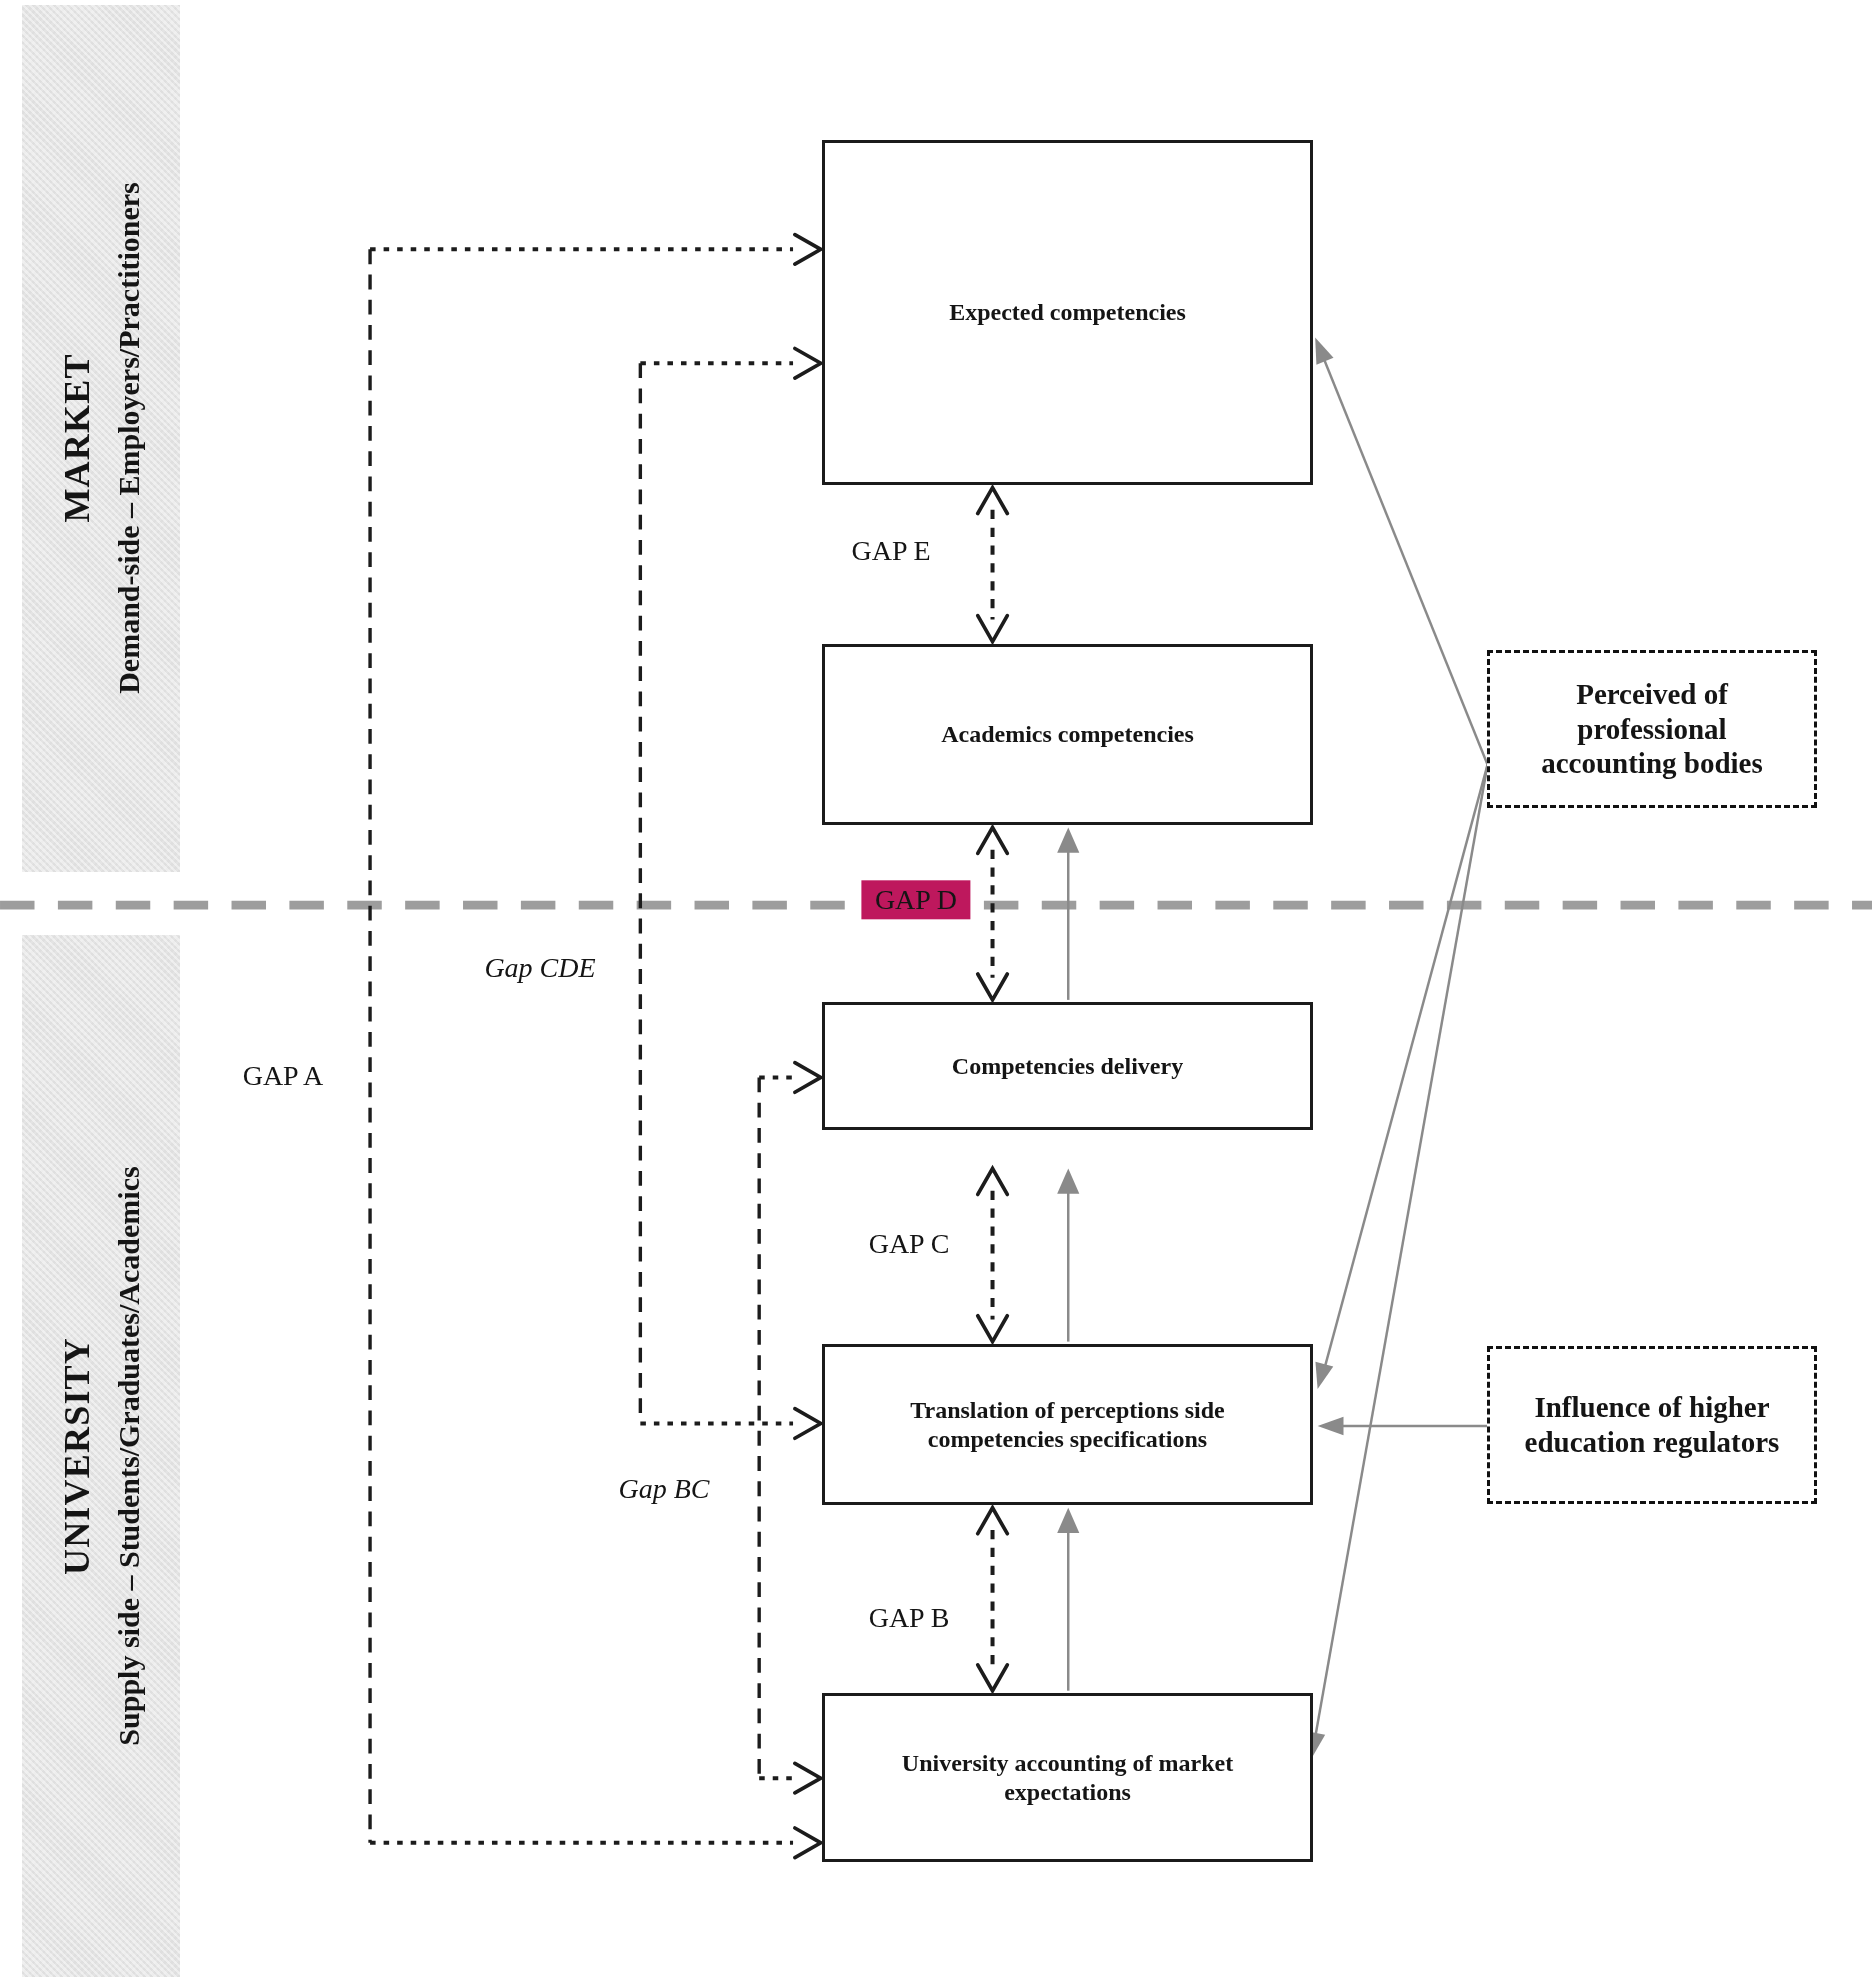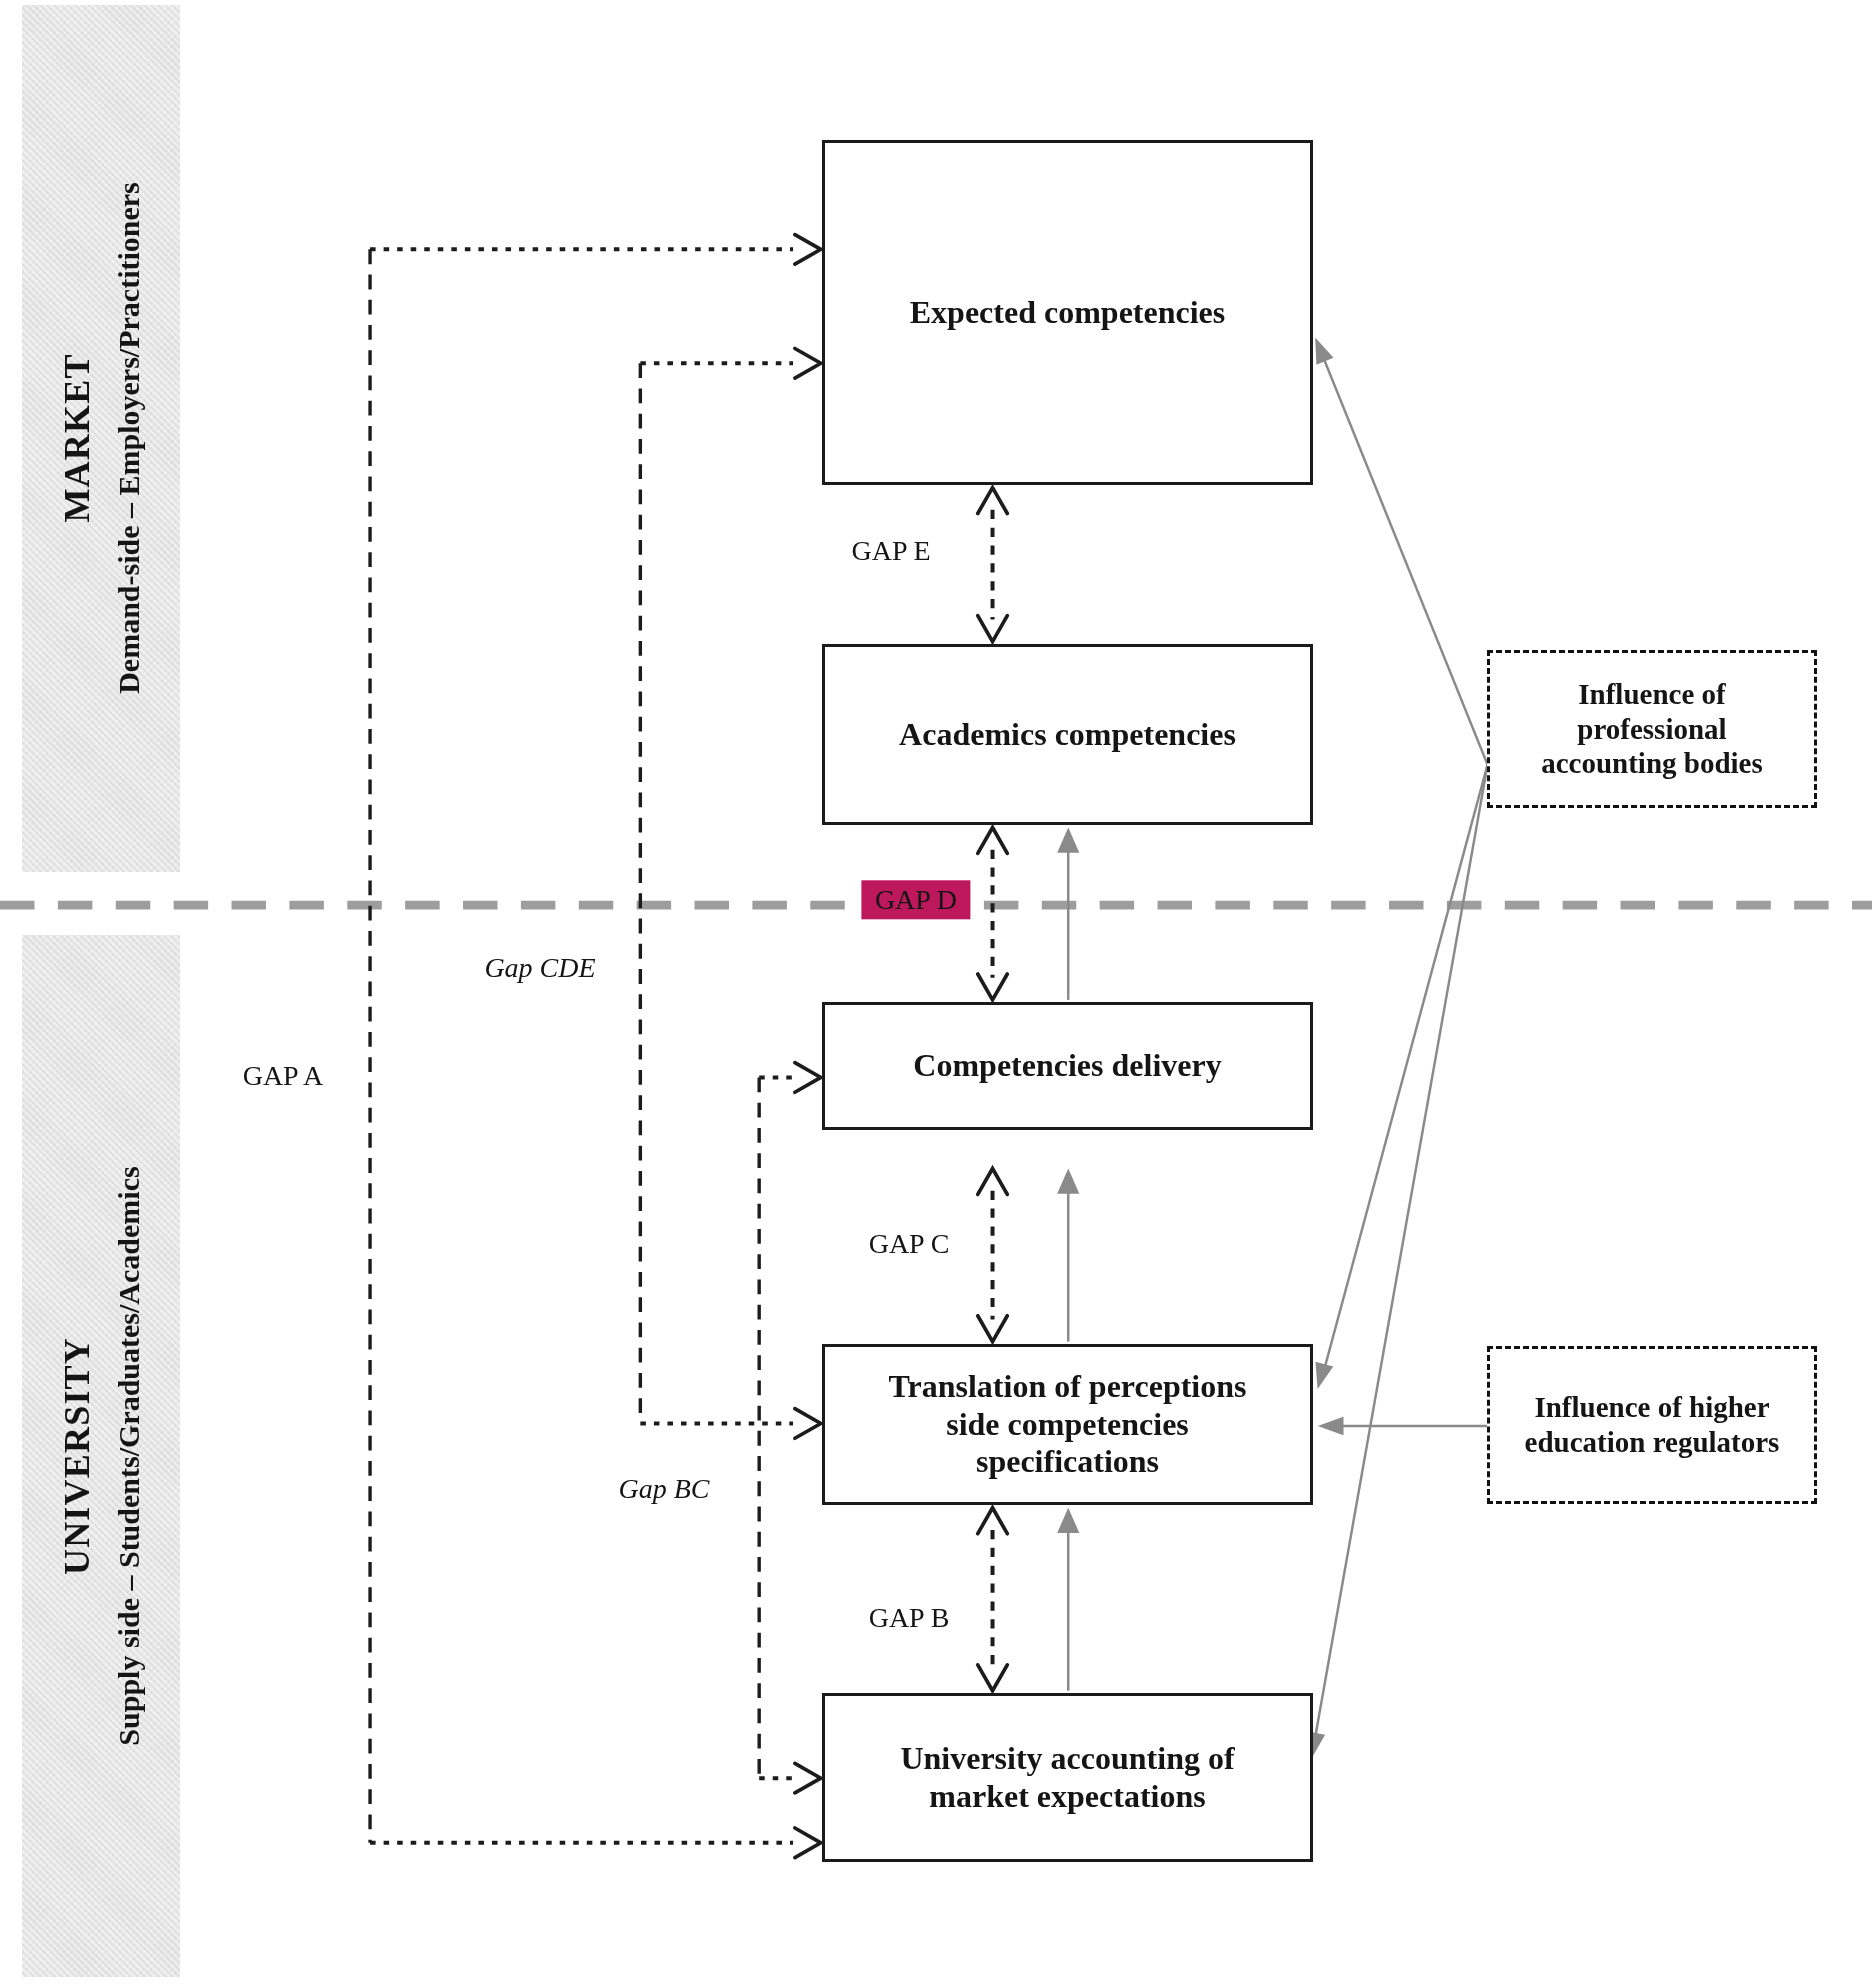--- a/index.html
+++ b/index.html
@@ -28,21 +28,21 @@
     transform:translate(-50%,-50%) rotate(-90deg);
     white-space:nowrap;text-align:center;
   }
   .band-title{font-size:36px;font-weight:bold;letter-spacing:1.2px;line-height:1.0;}
   .band-subtitle{font-size:30px;font-weight:bold;margin-top:18.5px;line-height:1.0;}
   
   .box{
     position:absolute;left:822px;width:491px;
     border:3.1px solid #1b1b1b;background:#ffffff;
     display:flex;align-items:center;justify-content:center;
-    text-align:center;font-weight:bold;font-size:32px;line-height:1.18;
+    text-align:center;font-weight:bold;font-size:24px;line-height:1.18;
     box-sizing:border-box;z-index:3;
   }
   .box .txt{display:block;}
   
   .dbox{
     position:absolute;left:1487px;width:330px;height:158px;
     border:3.1px dashed #111111;background:#ffffff;
     display:flex;align-items:center;justify-content:center;
     text-align:center;font-weight:bold;font-size:29px;line-height:1.2;
     box-sizing:border-box;z-index:3;
@@ -166,21 +166,21 @@
 
   <div class="box" style="top:1344px;height:161px;">
     <span class="txt" style="max-width:394px;">Translation of perceptions side competencies specifications</span>
   </div>
 
   <div class="box" style="top:1693px;height:169px;">
     <span class="txt" style="max-width:419px;">University accounting of market expectations</span>
   </div>
 
   <div class="dbox" style="top:650px;">
-    <span class="txt" style="max-width:265px;">Influence of professional accounting bodies</span>
+    <span class="txt" style="max-width:265px;">Perceived of professional accounting bodies</span>
   </div>
 
   <div class="dbox" style="top:1346px;">
     <span class="txt" style="max-width:265px;">Influence of higher education regulators</span>
   </div>
 
   <div class="gap-label" style="left:891px;top:551px;">GAP E</div>
   <div class="gap-label on-divider" style="left:916px;top:900px;">GAP D</div>
   <div class="gap-label" style="left:909px;top:1244px;">GAP C</div>
   <div class="gap-label" style="left:909px;top:1618px;">GAP B</div>

